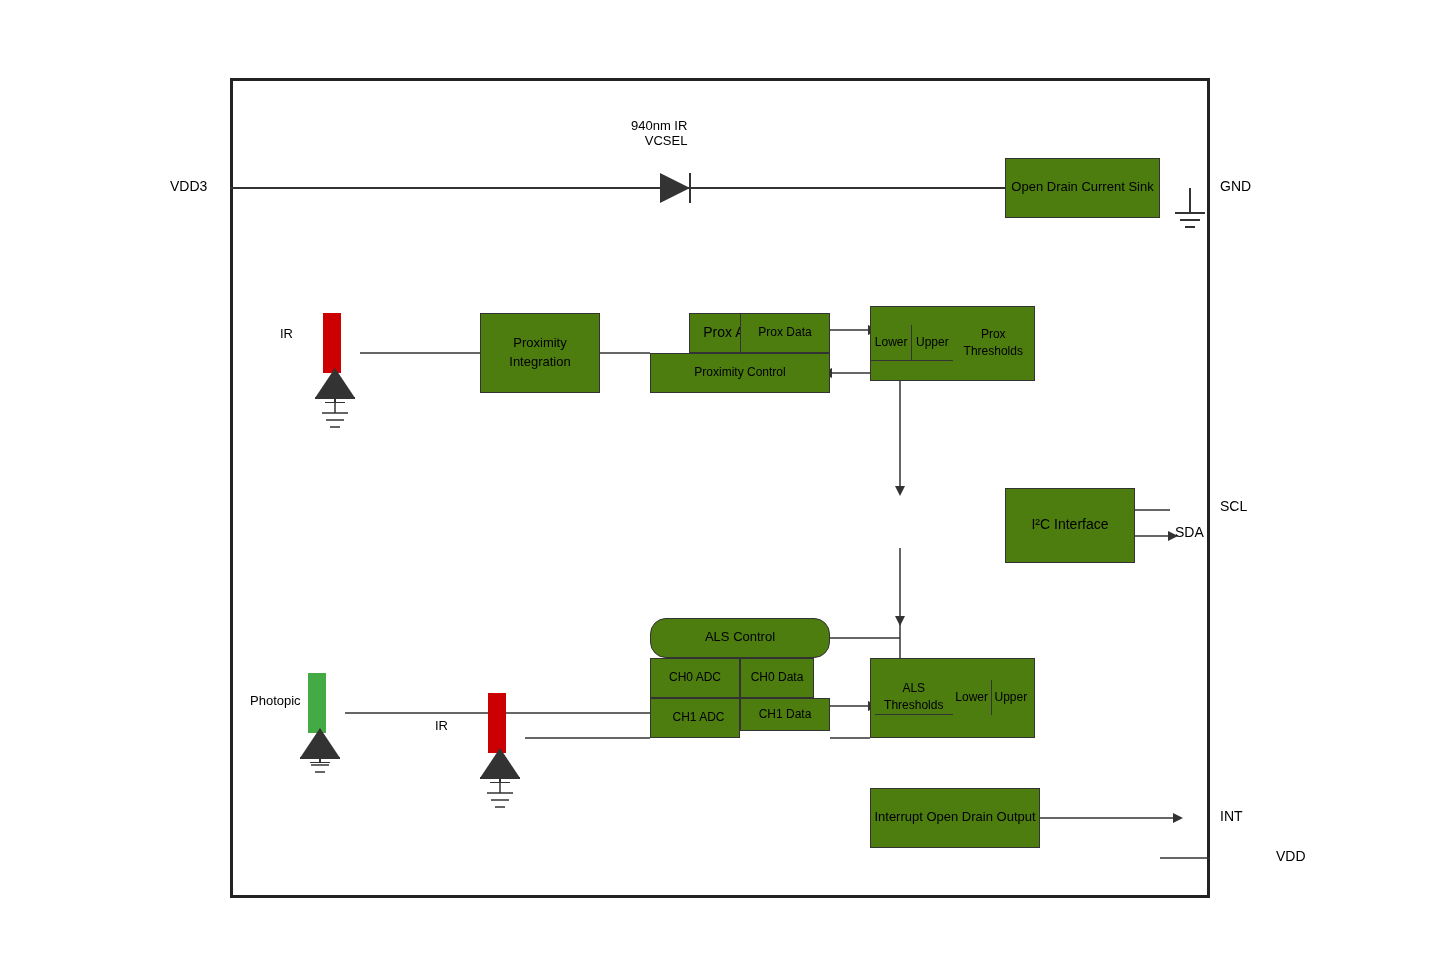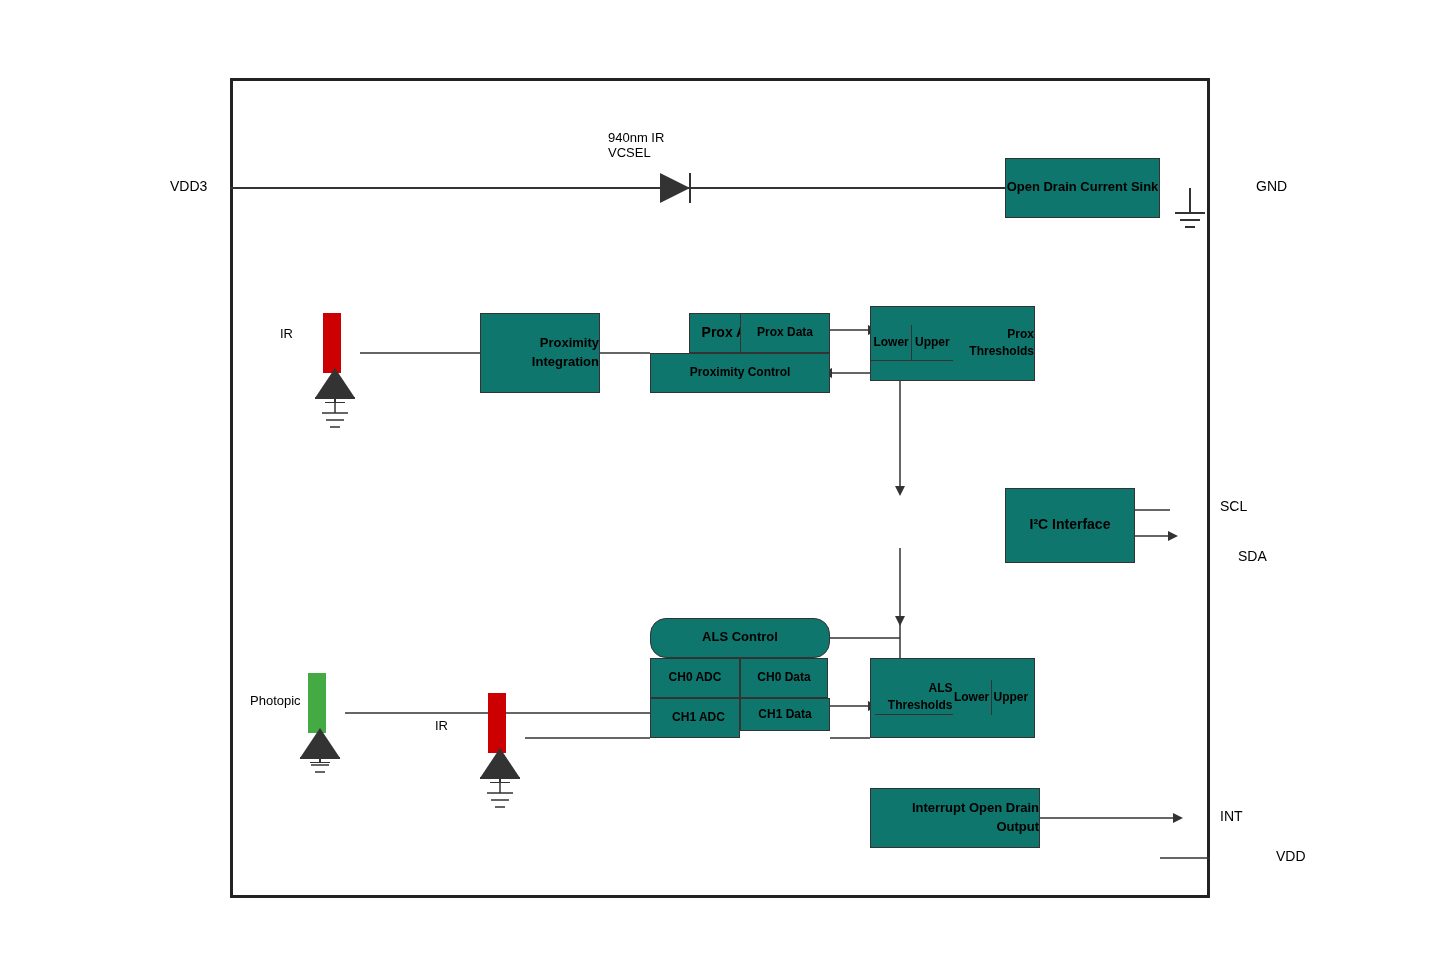--- a/index.html
+++ b/index.html
@@ -32,28 +32,27 @@
       top: 0;
       left: 0;
       width: 100%;
       height: 100%;
       pointer-events: none;
     }
     
     .block {
       position: absolute;
       border: 1.5px solid #333;
-      background: #0f766e;
+      background: #4d7c0f;
       display: flex;
       align-items: center;
       justify-content: center;
-      text-align: right;
+      text-align: center;
       font-size: 13px;
       line-height: 1.4;
-      font-weight: bold;
     }
     
     .ext-label {
       position: absolute;
       font-size: 14px;
       font-weight: normal;
     }
     
     .bar-red {
       position: absolute;
@@ -142,31 +141,31 @@
     <line x1="730" y1="270" x2="730" y2="320" stroke="#333" stroke-width="1.5"></line>
 
     <line x1="660" y1="580" x2="730" y2="580" stroke="#333" stroke-width="1.5"></line>
     <line x1="730" y1="560" x2="730" y2="600" stroke="#333" stroke-width="1.5"></line>
 
     <line x1="700" y1="270" x2="730" y2="270" stroke="#333" stroke-width="1.5"></line>
   </svg>
 
   <div class="ext-label" style="left:0px; top:120px;">VDD3</div>
 
-  <div class="ext-label" style="left:1050px; top:120px;margin-left:36px;">GND</div>
+  <div class="ext-label" style="left:1050px; top:120px;">GND</div>
 
   <div class="ext-label" style="left:1050px; top:440px;">SCL</div>
 
-  <div class="ext-label" style="left:1068px; top:466px;margin-top:24px;">SDA</div>
+  <div class="ext-label" style="left:1005px; top:466px;">SDA</div>
 
   <div class="ext-label" style="left:1050px; top:750px;">INT</div>
 
   <div class="ext-label" style="left:1106px; top:790px;">VDD</div>
 
-  <div class="ext-label" style="left:438px; top:60px; text-align:left; font-size:13px;margin-top:12px;">940nm IR<br>VCSEL</div>
+  <div class="ext-label" style="left:461px; top:60px; text-align:right; font-size:13px;">940nm IR<br>VCSEL</div>
 
   <div class="ext-label" style="left:110px; top:268px; font-size:13px;">IR</div>
 
   <div class="ext-label" style="left:80px; top:635px; font-size:13px;">Photopic</div>
 
   <div class="ext-label" style="left:265px; top:660px; font-size:13px;">IR</div>
 
   <div class="bar-red" style="position:absolute; left:153px; top:255px; height:60px;"></div>
 
   <svg style="position:absolute; left:140px; top:305px; width:50px; height:40px;">
@@ -216,21 +215,21 @@
     <div style="width:100%; height:50%; display:flex; align-items:center; justify-content:center; font-size:12px;">Prox Thresholds</div>
   </div>
 
   <div class="block" style="left:835px; top:430px; width:130px; height:75px; font-size:14px;">I²C
 Interface</div>
 
   <div class="block" style="left:480px; top:560px; width:180px; height:40px; font-size:13px;border-radius:16px;">ALS Control</div>
 
   <div class="block" style="left:480px; top:600px; width:90px; height:40px; font-size:12px;">CH0 ADC</div>
 
-  <div class="block" style="left:570px; top:600px; width:88px; height:40px; font-size:12px;">CH0 Data</div>
+  <div class="block" style="left:570px; top:600px; width:74px; height:40px; font-size:12px;">CH0 Data</div>
 
   <div class="block" style="left:480px; top:640px; width:90px; height:40px; font-size:12px;padding-left:7px;">CH1 ADC</div>
 
   <div class="block" style="left:570px; top:640px; width:90px; height:33px; font-size:12px;">CH1 Data</div>
 
   <div class="block" style="left:700px; top:600px; width:165px; height:80px; padding:4px;">
 
     <div style="width:100%; height:50%; display:flex; align-items:center; justify-content:center; border-bottom:1px solid #333; font-size:12px;">ALS Thresholds</div>
 
     <div style="display:flex; width:100%; height:50%;">

